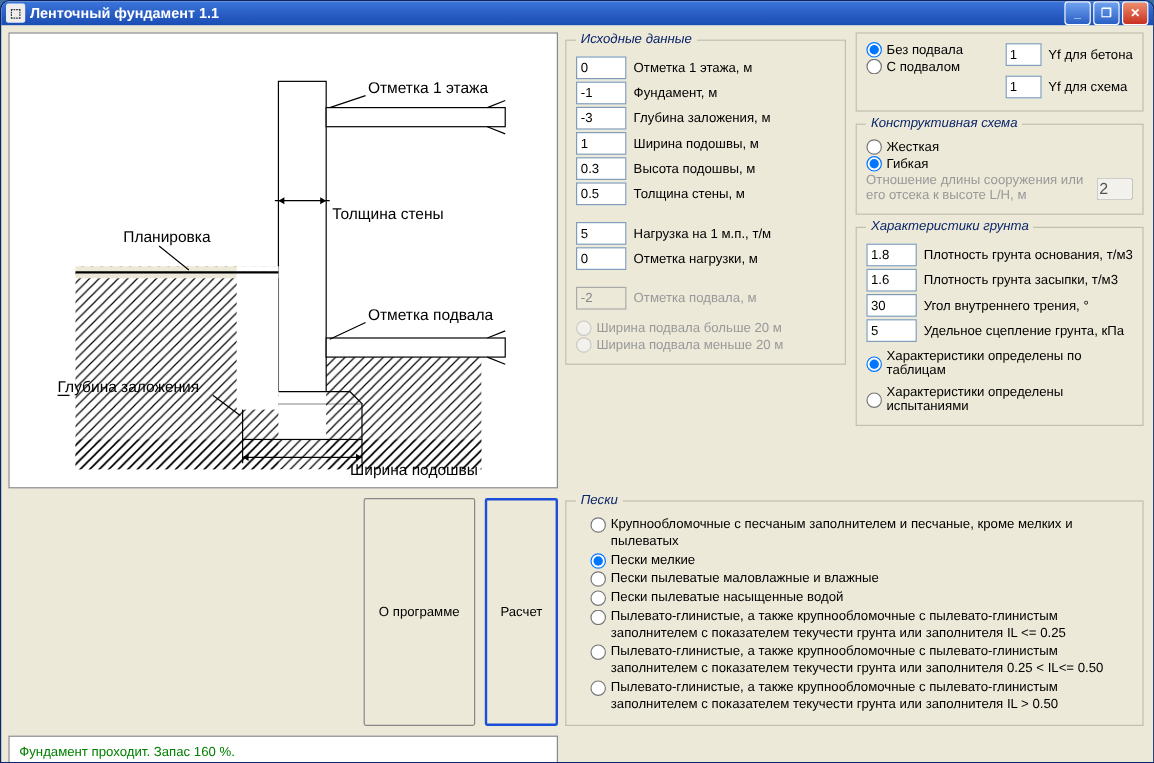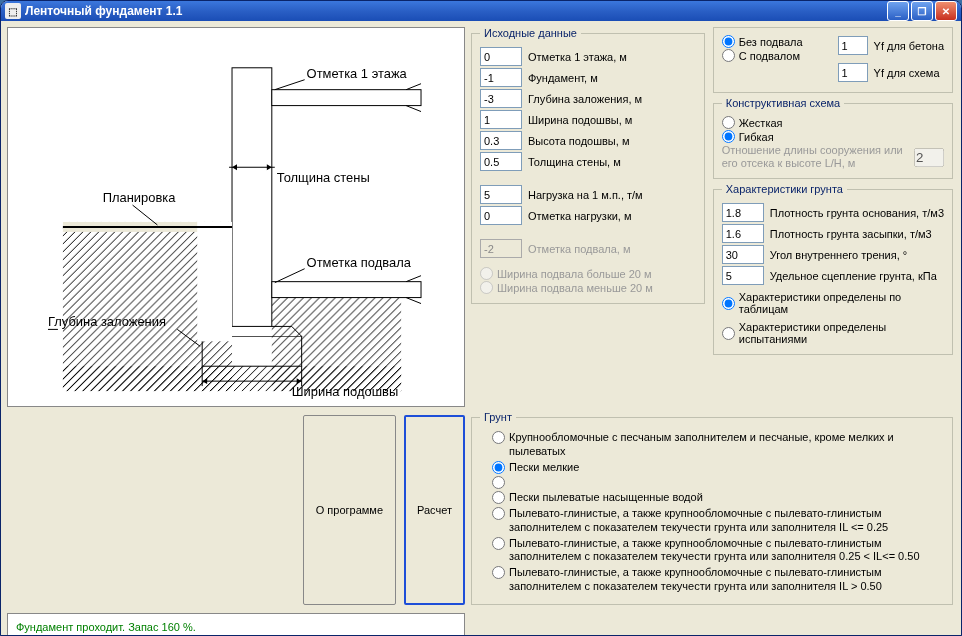--- a/index.html
+++ b/index.html
@@ -101,21 +101,21 @@
   overflow: auto;
   line-height: 1.35;
 }
 .results .ok { color: #008000; font-weight: normal; margin-bottom: 18px; }
 fieldset.group {
   border: 1px solid #c0c0b0;
   padding: 6px 8px 8px 8px;
   margin: 0 2px 4px 2px;
   font-size: 11px;
 }
-fieldset.group > legend { padding: 0 4px; color: #0a246a; }
+fieldset.group > legend { padding: 0 4px; color: #0a246a; font-style: italic; }
 .col2 { grid-column: 2; grid-row: 1 / span 2; }
 .col3 { grid-column: 3; grid-row: 1 / span 2; }
 .row { display: flex; align-items: center; gap: 6px; margin: 2px 0; }
 .row input[type="text"] {
   width: 42px;
   height: 19px;
   font-size: 11px;
   font-family: inherit;
   padding: 1px 3px;
   border: 1px solid #7f9db9;
@@ -343,31 +343,32 @@
       <button class="btn default">Расчет</button>
     </div>
 
     <div class="results" style="grid-column:1;">
       <div class="ok">Фундамент проходит. Запас 160 %.</div>
       <div>Давление под подошвой, P = 109 кПа.</div>
 
     </div>
 
     <fieldset class="group group-soil" style="grid-column:2 / span 2; grid-row:2;">
-      <legend>Грунт</legend>
+      <legend>Пески</legend>
       <div class="radio-row">
           <input type="radio" name="soil" style="">
           <label>Крупнообломочные с песчаным заполнителем и песчаные, кроме мелких и пылеватых</label>
         </div>
       <div class="radio-row">
           <input type="radio" name="soil" checked="" style="">
           <label>Пески мелкие</label>
         </div>
       <div class="radio-row">
           <input type="radio" name="soil" style="">
+          <label>Пески пылеватые маловлажные и влажные</label>
         </div>
       <div class="radio-row">
           <input type="radio" name="soil" style="">
           <label>Пески пылеватые насыщенные водой</label>
         </div>
       <div class="radio-row">
           <input type="radio" name="soil" style="">
           <label>Пылевато-глинистые, а также крупнообломочные с пылевато-глинистым заполнителем с показателем текучести грунта или заполнителя IL &lt;= 0.25</label>
         </div>
       <div class="radio-row">

